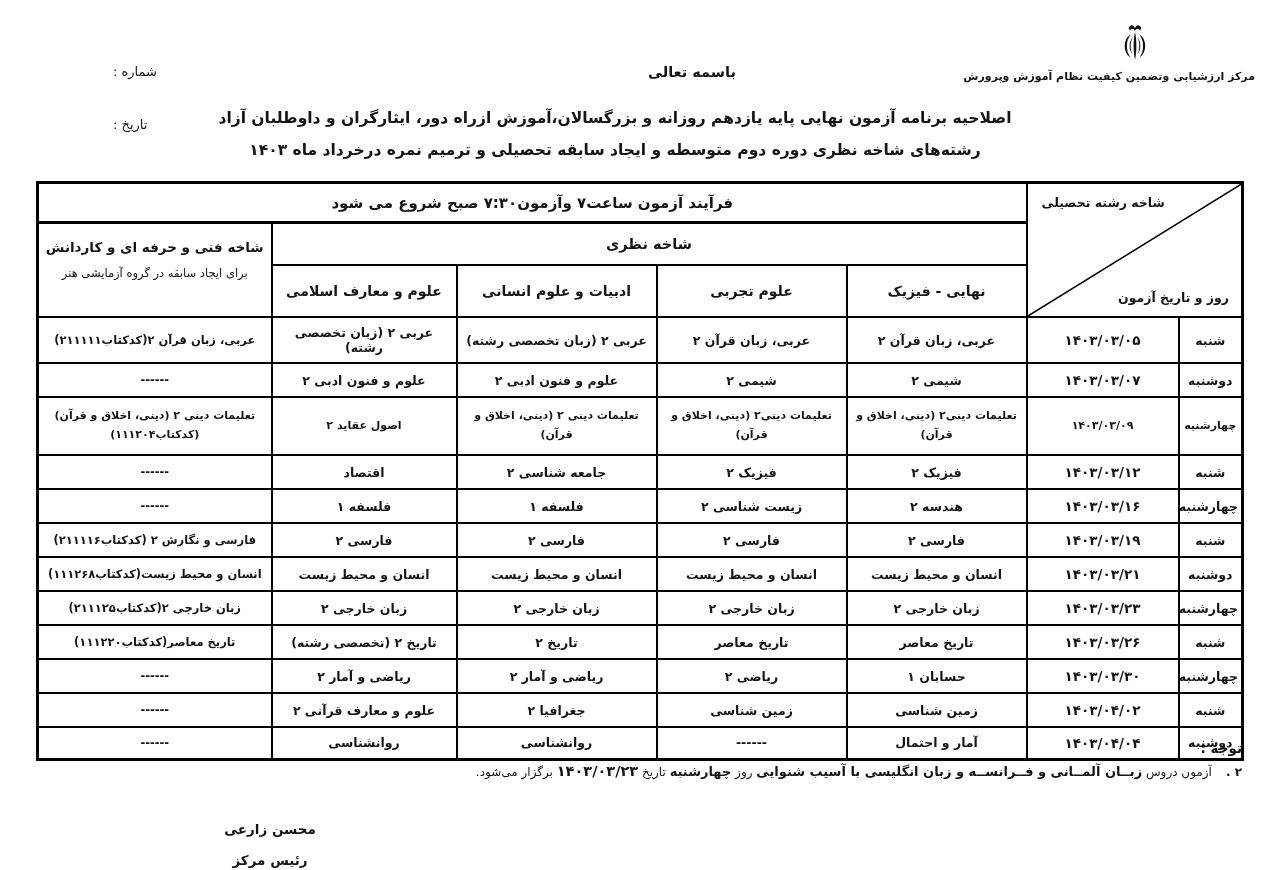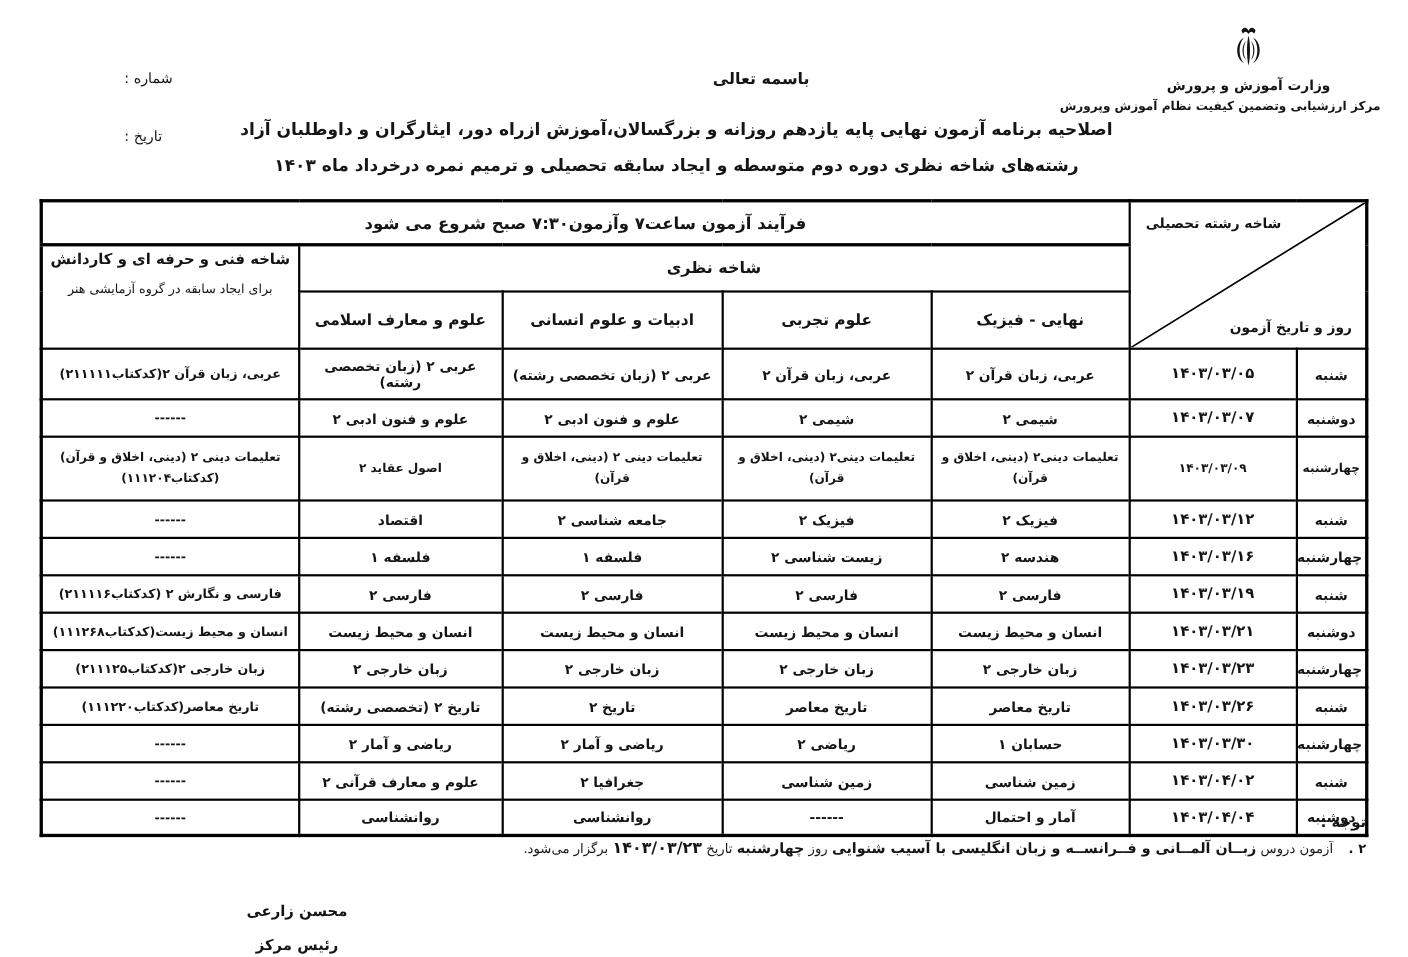--- a/index.html
+++ b/index.html
@@ -26,21 +26,21 @@
   table{width:100%;border-collapse:collapse;table-layout:fixed;border:3px solid #000;}
   th,td{border:2px solid #000;text-align:center;vertical-align:middle;font-weight:bold;
         padding:2px 3px;overflow:hidden;}
   thead .process{font-size:15px;border-bottom:3px solid #000;height:33px;}
   .diag{position:relative;padding:0;}
   .diag svg{position:absolute;top:0;left:0;width:100%;height:100%;}
   .diag-top{position:absolute;top:11px;left:14px;font-size:12.5px;white-space:nowrap;}
   .diag-bottom{position:absolute;bottom:11px;right:12px;font-size:12.5px;white-space:nowrap;}
   .branch-theory{font-size:14.5px;height:36px;}
   .col-head{font-size:14px;height:46px;}
-  .fanni-head{vertical-align:top;padding-top:4px;}
+  .fanni-head{vertical-align:top;padding-top:15px;}
   .fanni-head .fh-main{font-size:13.5px;}
   .fanni-head .fh-sub{font-weight:normal;font-size:11.5px;margin-top:10px;line-height:1.5;}
   tbody tr{height:34px;}
   tbody tr:nth-child(1){height:46px;}
   tbody tr:nth-child(3){height:58px;}
   tbody tr:nth-child(12){height:32px;}
   tbody td{font-size:12.5px;}
   tbody td.date-cell{font-size:13.5px;}
   tbody td.day-cell{font-size:12.5px;}
   tbody td.fanni-cell{font-size:11.5px;line-height:1.6;}
@@ -67,21 +67,20 @@
     <div class="emblem">
       <svg viewBox="0 0 64 64" xmlns="http://www.w3.org/2000/svg" fill="#111">
         <path d="M23 11 C26 5 30 7 32 11 C34 7 38 5 41 11 L39 15 C37 11 34.5 11.5 32 15 C29.5 11.5 27 11 25 15 Z"></path>
         <path d="M32 17 C34.5 26 34.5 46 32 55 C29.5 46 29.5 26 32 17 Z"></path>
         <path d="M26 20 C15 26 15 46 26 52 C19 44 19 28 26 20 Z"></path>
         <path d="M29 24 C23 29 23 43 29 48 C25 42 25 30 29 24 Z"></path>
         <path d="M38 20 C49 26 49 46 38 52 C45 44 45 28 38 20 Z"></path>
         <path d="M35 24 C41 29 41 43 35 48 C39 42 39 30 35 24 Z"></path>
       </svg>
     </div>
-    <div class="org2">وزارت آموزش و پرورش</div>
     <div class="org3">مرکز ارزشیابی وتضمین کیفیت نظام آموزش وپرورش</div>
   </div>
 
   <div class="basmala">باسمه تعالی</div>
   <div class="num-label">شماره :</div>
   <div class="date-label">تاریخ :</div>
 
   <div class="title">
     <div>اصلاحیه برنامه آزمون نهایی پایه یازدهم روزانه و بزرگسالان،آموزش ازراه دور، ایثارگران و داوطلبان آزاد</div>
     <div>رشته‌های شاخه نظری دوره دوم متوسطه و ایجاد سابقه تحصیلی و ترمیم نمره درخرداد ماه ۱۴۰۳</div>

